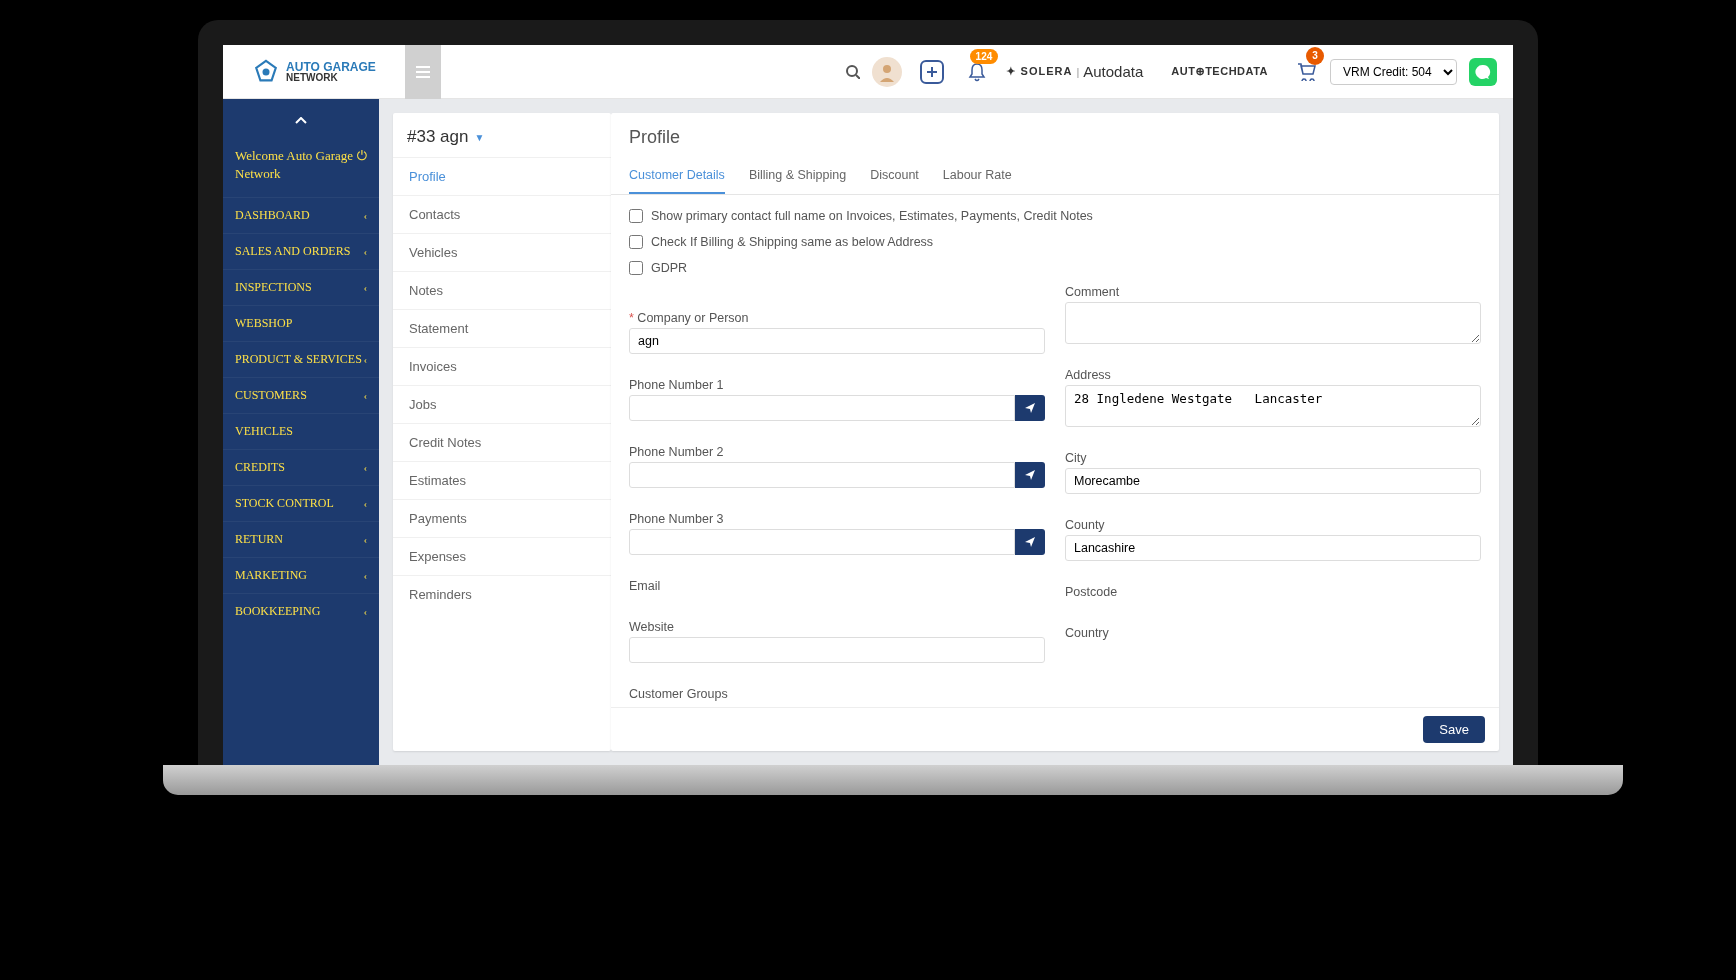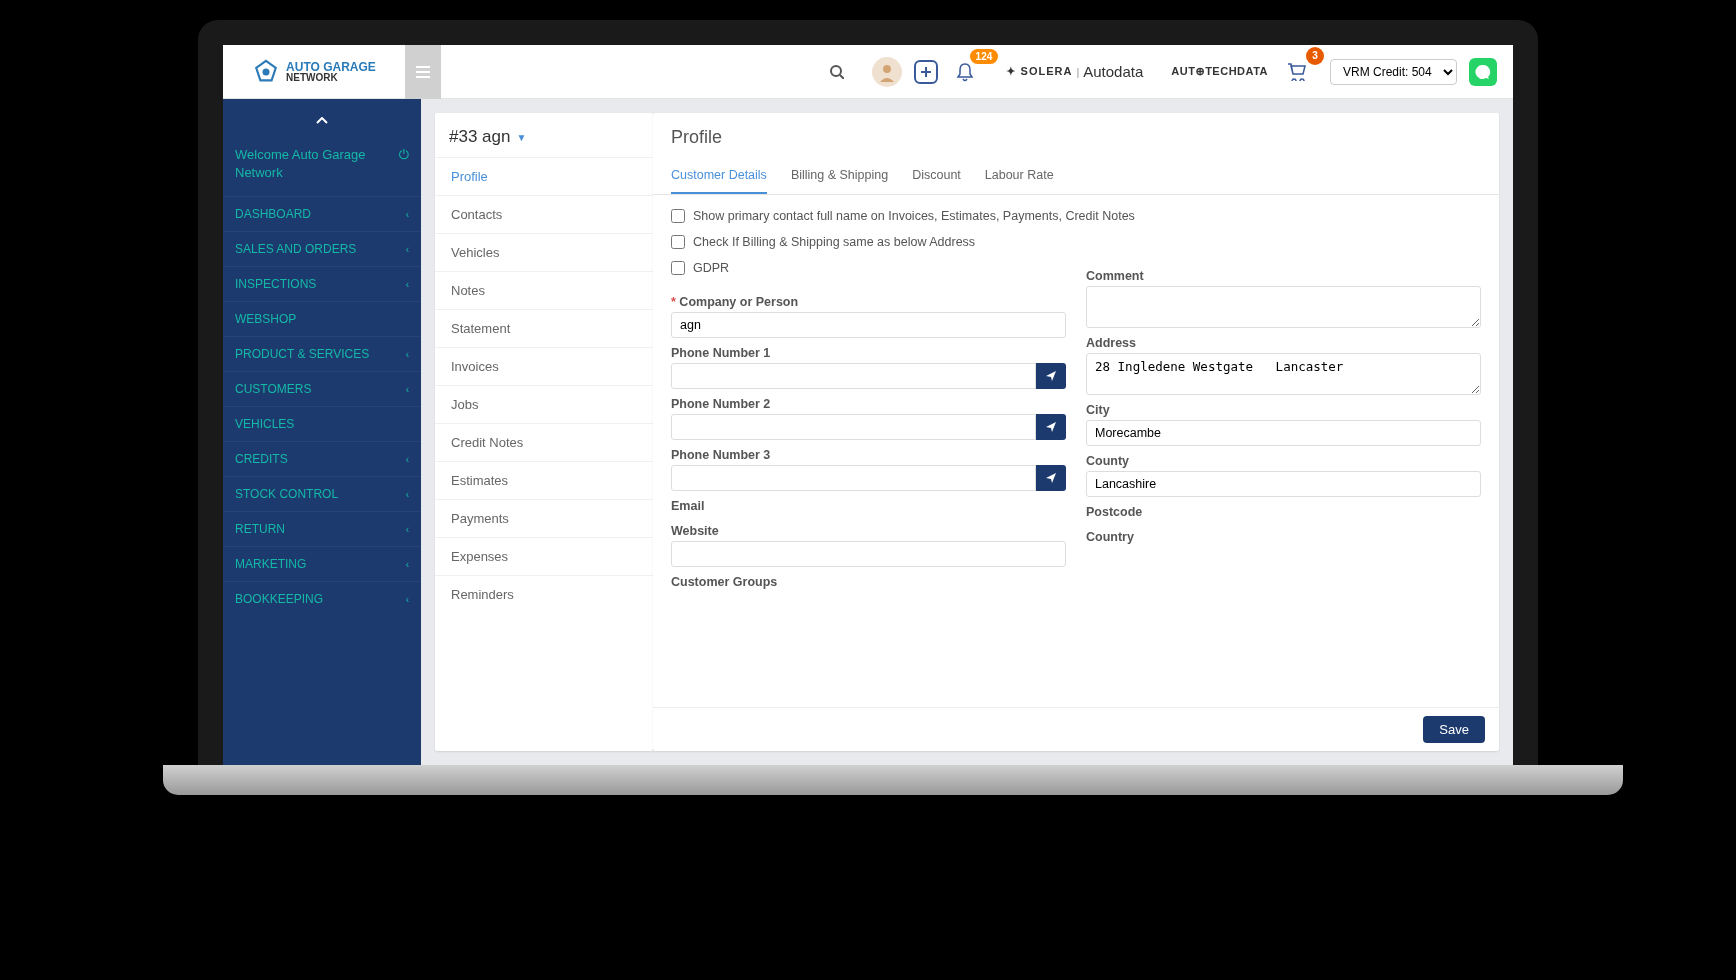--- a/index.html
+++ b/index.html
@@ -92,21 +92,21 @@
   align-items: center;
   justify-content: flex-end;
   padding-right: 16px;
   gap: 12px;
 }
 .header-icon {
   width: 30px;
   height: 30px;
   display: flex;
   align-items: center;
-  justify-content: flex-start;
+  justify-content: flex-end;
   cursor: pointer;
   color: #666;
 }
 .avatar {
   width: 30px;
   height: 30px;
   border-radius: 50%;
   background: #f0e0d0;
   display: flex;
   align-items: center;
@@ -180,27 +180,28 @@
   align-items: center;
   justify-content: center;
   color: #fff;
 }
 .body-area {
   flex: 1;
   display: flex;
   overflow: hidden;
 }
 .sidebar {
-  width: 198px;
+  width: 156px;
   background: #1d3a6e;
-  color: #14b8a6;
+  color: #fde047;
   overding-top: 10px;
   display: flex;
   flex-direction: column;
   overflow-y: auto;
+  font-family: Liberation Serif, serif;
 }
 .sidebar-top {
   padding: 14px 12px 10px;
   text-align: center;
 }
 .sidebar-welcome {
   padding: 8px 12px 14px;
   display: flex;
   align-items: flex-start;
   justify-content: space-between;
@@ -310,23 +311,22 @@
   gap: 20px;
 }
 .form-col {
   flex: 1;
   display: flex;
   flex-direction: column;
 }
 .form-label {
   font-size: 12.5px;
   color: #555;
-  margin-top: 8px;
+  margin-top: 24px;
   margin-bottom: 3px;
-  font-weight: bold;
 }
 .req { color: #d9534f; }
 .form-input {
   border: 1px solid #ddd;
   border-radius: 3px;
   padding: 5px 8px;
   font-size: 12.5px;
   width: 100%;
 }
 textarea.form-input {

